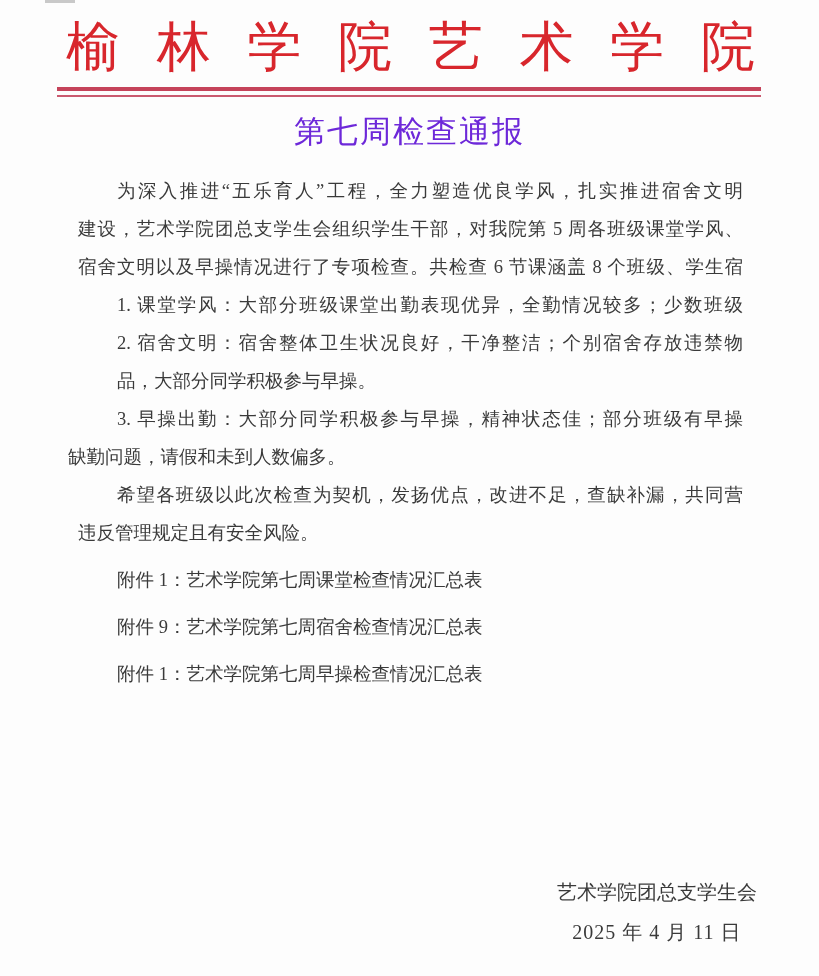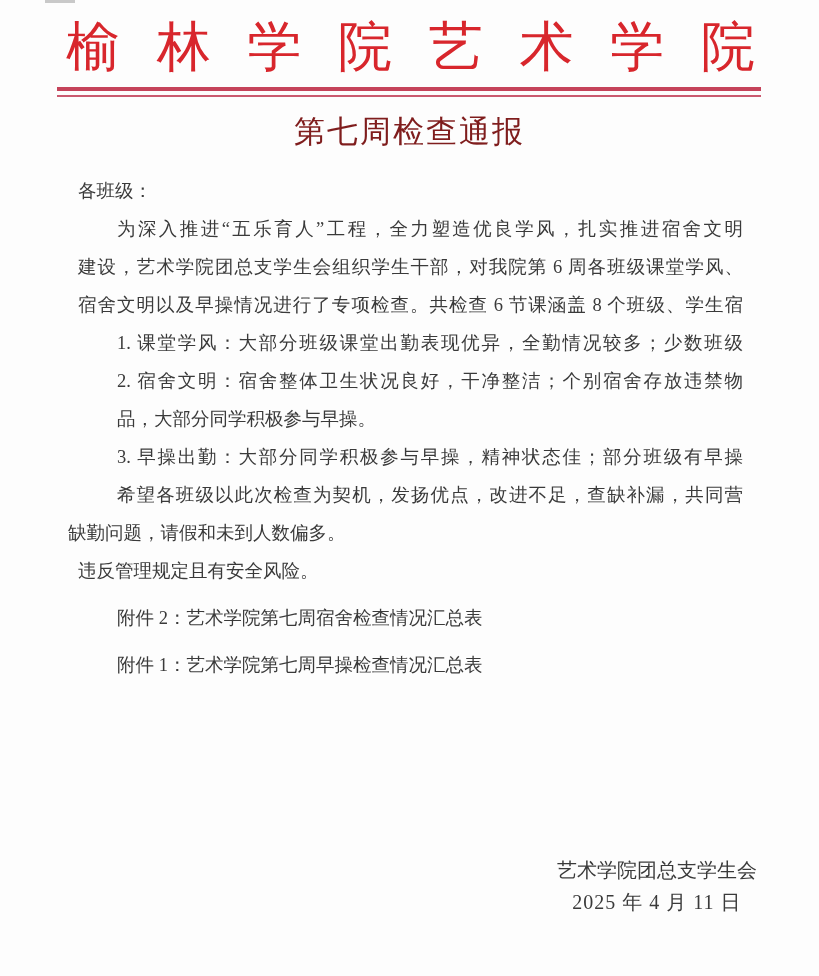--- a/index.html
+++ b/index.html
@@ -32,21 +32,21 @@
     margin: 11px 58px 0 57px;
     height: 10px;
     border-top: 4px solid #c5435a;
     border-bottom: 2px solid #ca5a6f;
   }
   .doc-title {
     margin-top: 15px;
     text-align: center;
     font-size: 31px;
     line-height: 40px;
-    color: #7f1d1d;
+    color: #6d28d9;
     letter-spacing: 2px;
   }
   .body-text {
     margin: 20px 76px 0 78px;
     font-size: 18.5px;
     line-height: 38px;
     color: #3a3a3a;
   }
   .line { white-space: nowrap; }
   .indent { padding-left: 39px; }
@@ -55,27 +55,27 @@
     white-space: normal;
     text-align: justify;
     text-align-last: justify;
     text-justify: inter-character;
   }
   .attachments { margin-top: 0; }
   .attachments .line { margin-top: 9px; }
   .sign-block {
     position: absolute;
     right: 62px;
-    top: 856px;
+    top: 878px;
     text-align: center;
     font-size: 20px;
     color: #3a3a3a;
   }
   .sign-org { line-height: 28px; }
-  .sign-date { margin-top: 4px; line-height: 28px; letter-spacing: 1px; }
+  .sign-date { margin-top: 12px; line-height: 28px; letter-spacing: 1px; }
 </style>
 </head>
 <body>
 
 <div class="scan-artifact"></div>
 
 <div class="masthead">
   <span>榆</span>
   <span>林</span>
   <span>学</span>
@@ -84,34 +84,34 @@
   <span>术</span>
   <span>学</span>
   <span>院</span>
 </div>
 
 <div class="double-rule"></div>
 
 <div class="doc-title">第七周检查通报</div>
 
 <div class="body-text">
-  <div class="line">各班级：</div>
   <div class="line indent fill">为深入推进“五乐育人”工程，全力塑造优良学风，扎实推进宿舍文明</div>
-  <div class="line fill">建设，艺术学院团总支学生会组织学生干部，对我院第 6 周各班级课堂学风、</div>
+  <div class="line fill">建设，艺术学院团总支学生会组织学生干部，对我院第 5 周各班级课堂学风、</div>
   <div class="line fill">宿舍文明以及早操情况进行了专项检查。共检查 6 节课涵盖 8 个班级、学生宿</div>
   <div class="line indent fill">1. 课堂学风：大部分班级课堂出勤表现优异，全勤情况较多；少数班级</div>
   <div class="line indent fill">2. 宿舍文明：宿舍整体卫生状况良好，干净整洁；个别宿舍存放违禁物</div>
   <div class="line indent">品，大部分同学积极参与早操。</div>
   <div class="line indent fill">3. 早操出勤：大部分同学积极参与早操，精神状态佳；部分班级有早操</div>
+  <div class="line outdent">缺勤问题，请假和未到人数偏多。</div>
   <div class="line indent fill">希望各班级以此次检查为契机，发扬优点，改进不足，查缺补漏，共同营</div>
-  <div class="line outdent">缺勤问题，请假和未到人数偏多。</div>
   <div class="line">违反管理规定且有安全风险。</div>
 
   <div class="attachments">
-    <div class="line indent">附件 2：艺术学院第七周宿舍检查情况汇总表</div>
+    <div class="line indent">附件 1：艺术学院第七周课堂检查情况汇总表</div>
+    <div class="line indent">附件 9：艺术学院第七周宿舍检查情况汇总表</div>
     <div class="line indent">附件 1：艺术学院第七周早操检查情况汇总表</div>
   </div>
 </div>
 
 <div class="sign-block">
   <div class="sign-org">艺术学院团总支学生会</div>
   <div class="sign-date">2025 年 4 月 11 日</div>
 </div>
 
 </body></html>

